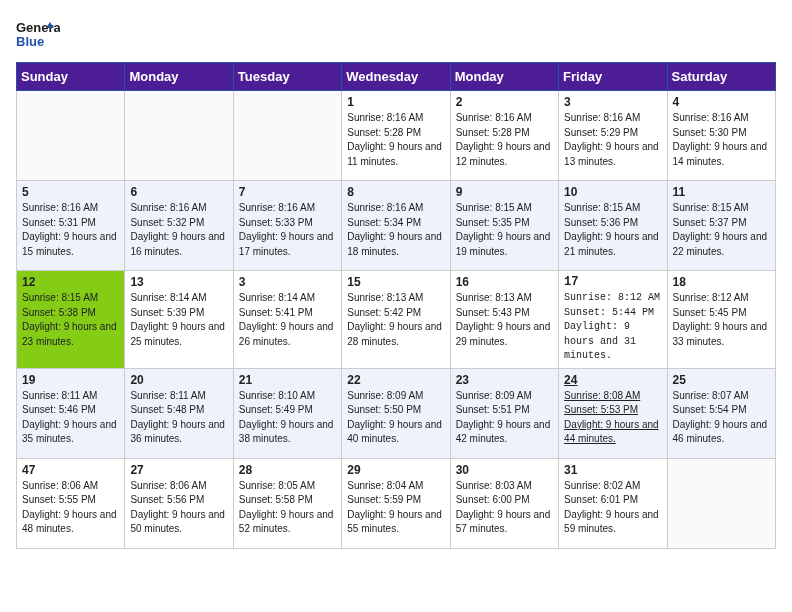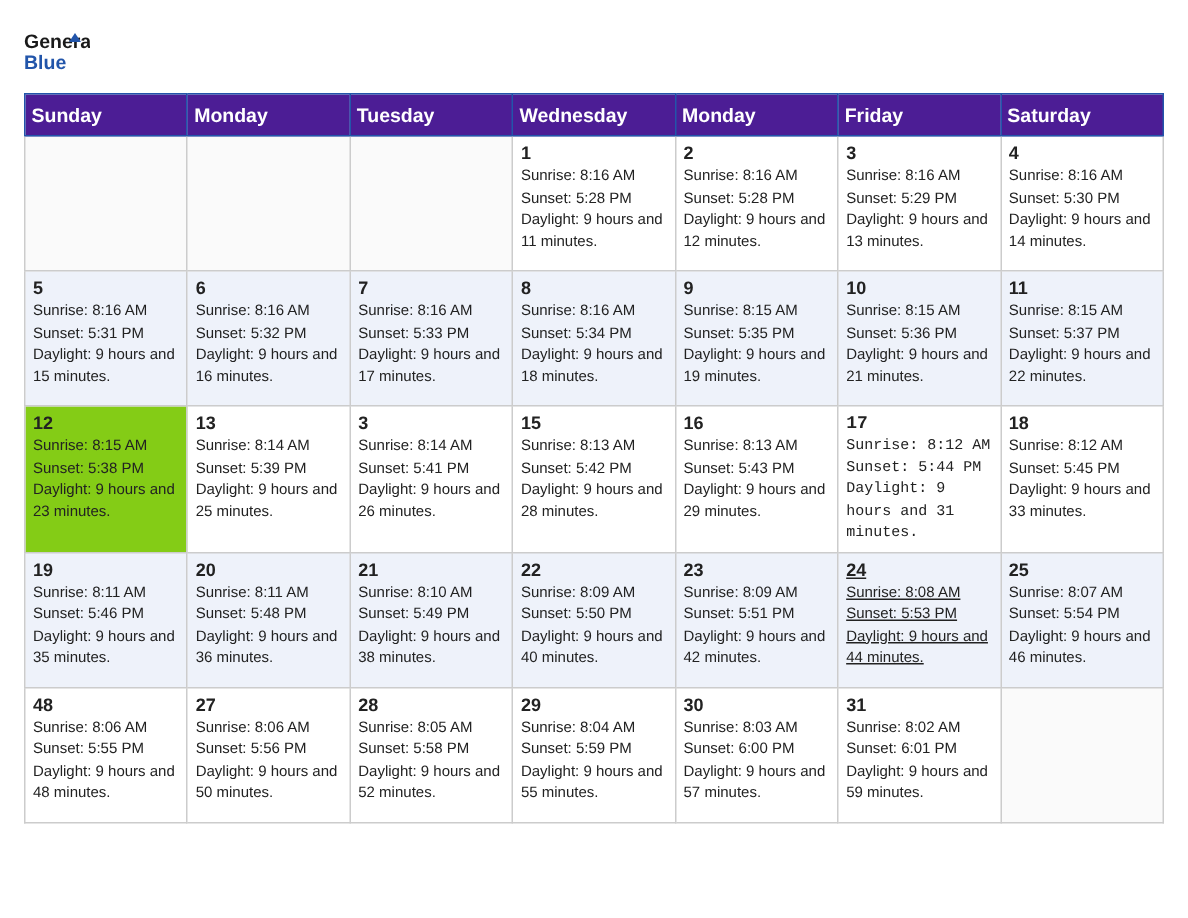--- a/index.html
+++ b/index.html
@@ -217,21 +217,21 @@
           <span class="day-num">24</span>
           <div class="day-info">Sunrise: 8:08 AM<br>Sunset: 5:53 PM<br>Daylight: 9 hours and 44 minutes.</div>
         </td>
         <td style="background-color: rgb(238, 242, 250);">
           <span class="day-num">25</span>
           <div class="day-info">Sunrise: 8:07 AM<br>Sunset: 5:54 PM<br>Daylight: 9 hours and 46 minutes.</div>
         </td>
       </tr>
       <tr>
         <td style="background-color: rgb(255, 255, 255);">
-          <span class="day-num">48</span>
+          <span class="day-num">47</span>
           <div class="day-info">Sunrise: 8:06 AM<br>Sunset: 5:55 PM<br>Daylight: 9 hours and 48 minutes.</div>
         </td>
         <td style="background-color: rgb(255, 255, 255);">
           <span class="day-num">27</span>
           <div class="day-info">Sunrise: 8:06 AM<br>Sunset: 5:56 PM<br>Daylight: 9 hours and 50 minutes.</div>
         </td>
         <td style="background-color: rgb(255, 255, 255);">
           <span class="day-num">28</span>
           <div class="day-info">Sunrise: 8:05 AM<br>Sunset: 5:58 PM<br>Daylight: 9 hours and 52 minutes.</div>
         </td>

